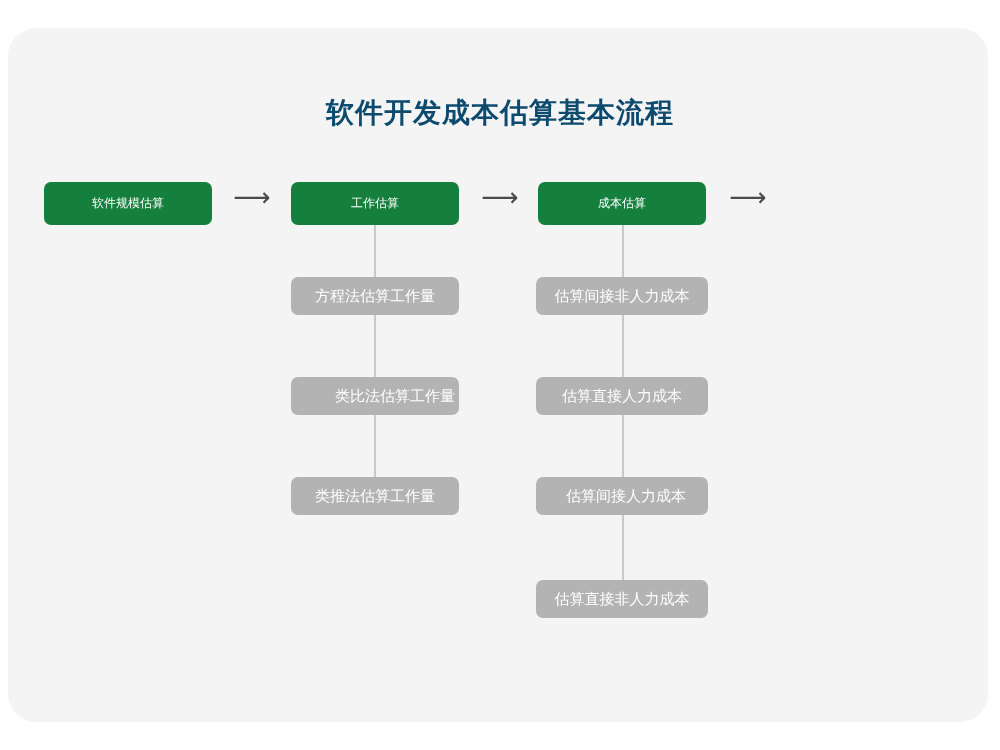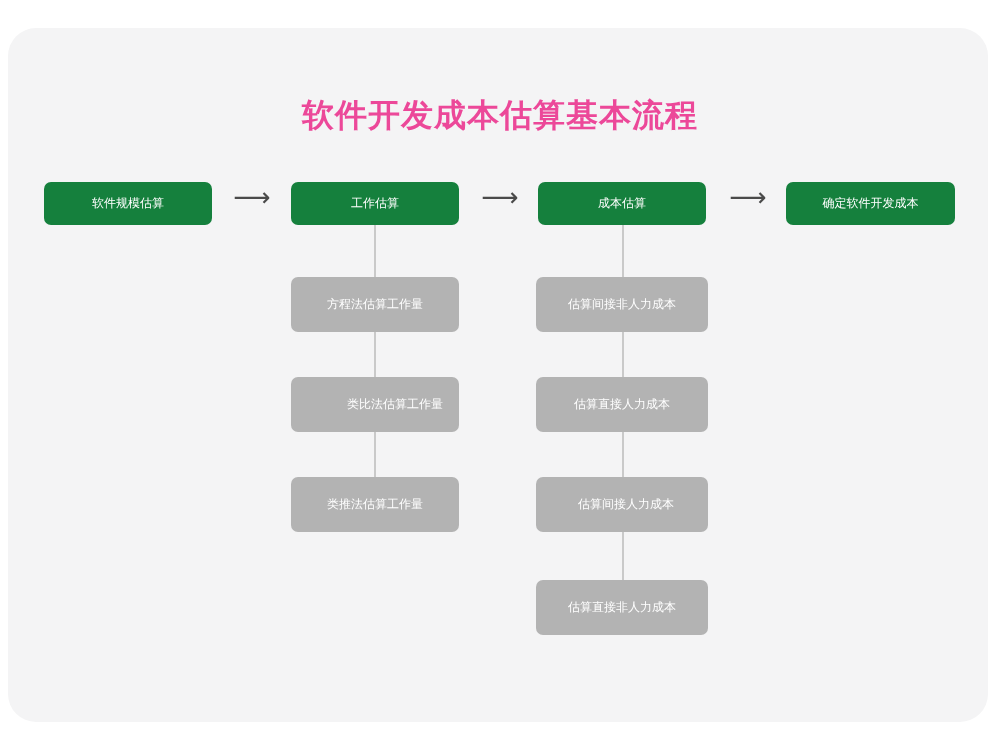--- a/index.html
+++ b/index.html
@@ -32,23 +32,23 @@
     width: 1000px;
     height: 750px;
   }
 
   #title {
     position: absolute;
     left: 0;
     top: 94px;
     width: 1000px;
     text-align: center;
-    font-size: 32px;
+    font-size: 28px;
     font-weight: bold;
-    color: #ec4899;
+    color: #0c4a6e;
     letter-spacing: 1px;
     white-space: nowrap;
   }
 
   
   .vline {
     position: absolute;
     width: 2px;
     background: #c9c9c9;
   }
@@ -76,22 +76,22 @@
     color: #ffffff;
     white-space: nowrap;
   }
   .node.stage {
     background: #15803d;
     height: 43px;
     font-size: 12px;
   }
   .node.sub {
     background: #b3b3b3;
-    height: 55px;
-    font-size: 12px;
+    height: 38px;
+    font-size: 15px;
   }
 </style>
 </head>
 <body>
 
 <div id="card"></div>
 
 <div id="diagram">
 
   <div id="title">软件开发成本估算基本流程</div>
@@ -103,21 +103,20 @@
   <div class="arrow" style="left:224px; top:184px;">⟶</div>
   <div class="arrow" style="left:472px; top:184px;">⟶</div>
   <div class="arrow" style="left:720px; top:184px;">⟶</div>
 
   <div class="node stage" style="left:44px; top:182px; width:168px;">软件规模估算</div>
 
   <div class="node stage" style="left:291px; top:182px; width:168px;">工作估算</div>
 
   <div class="node stage" style="left:538px; top:182px; width:168px;">成本估算</div>
 
-  <div class="node stage" style="left:786px; top:182px; width:169px;">确定软件开发成本</div>
 
   <div class="node sub" style="left:291px; top:277px; width:168px;">方程法估算工作量</div>
 
   <div class="node sub" style="left:291px; top:377px; width:168px;padding-left:40px;">类比法估算工作量</div>
 
   <div class="node sub" style="left:291px; top:477px; width:168px;">类推法估算工作量</div>
 
   <div class="node sub" style="left:536px; top:277px; width:172px;border-radius:7px;">估算间接非人力成本</div>
 
   <div class="node sub" style="left:536px; top:377px; width:172px;">估算直接人力成本</div>

